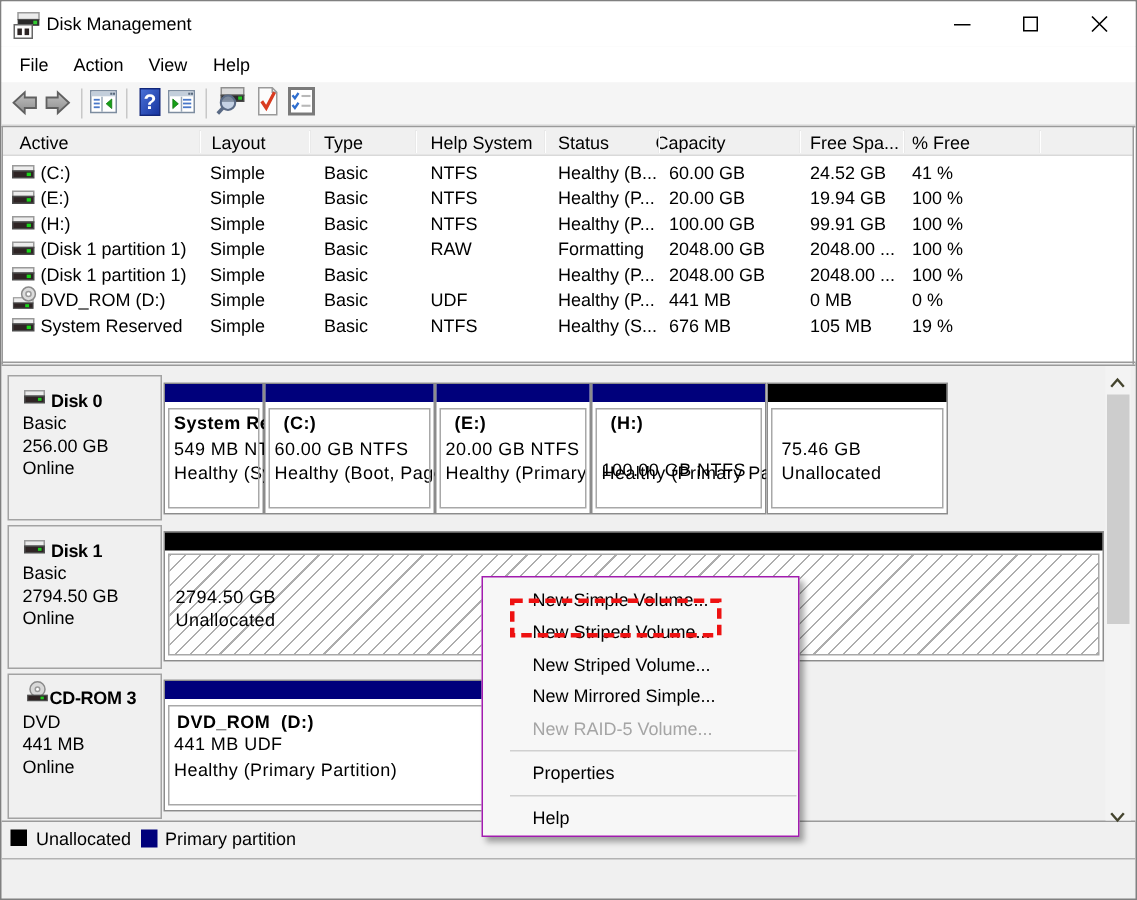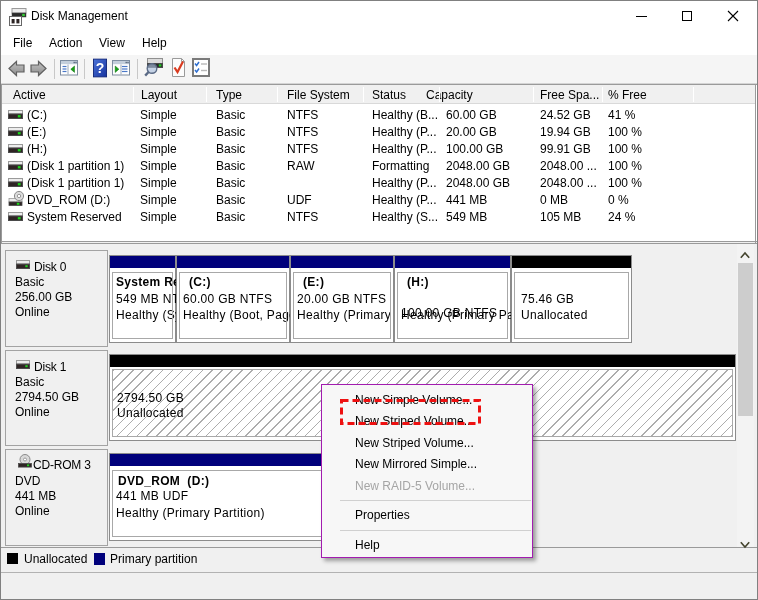--- a/index.html
+++ b/index.html
@@ -14,21 +14,21 @@
 .toolbar{left:1px;top:55px;width:756px;height:29px;background:#f5f5f5;border-bottom:1px solid #d4d4d4}
 .tsep{position:absolute;top:4px;width:1px;height:20px;background:#c8c8c8}
 .toppane{left:1px;top:84px;width:756px;height:158px;background:#fff;border-top:1px solid #9a9a9a;border-bottom:1px solid #9a9a9a}
 .hdr{left:0;top:0;width:754px;height:19px;background:#f0f0f0;border-bottom:1px solid #d9d9d9}
 .hdr span{position:absolute;top:3px;font-size:12px}
 .hsep{position:absolute;top:2px;width:1px;height:15px;background:#b5b5b5;border-right:1px solid #fff}
 .row span{position:absolute;font-size:12px;white-space:nowrap}
 .botpane{left:1px;top:243px;width:756px;height:305px;background:#f0f0f0;border-top:1px solid #9a9a9a;border-bottom:1px solid #9a9a9a}
 .dlabel{background:#f0f0f0;border:1px solid #a3a3a3;width:103px;left:5px}
 .dlabel div{position:absolute;left:9px;font-size:12px;white-space:nowrap}
-.dlabel .dt{font-weight:normal;font-size:12px;letter-spacing:-0.2px}
+.dlabel .dt{font-weight:bold;font-size:12px;letter-spacing:-0.2px}
 .cell{border:1px solid #8c8c8c;background:#fff}
 .cellbar{position:absolute;left:0;top:0;right:0;height:12px;background:#00007b}
 .cellin{position:absolute;left:2px;right:2px;top:16px;bottom:3px;border:1px solid #a8a8a8}
 .cell div.t{position:absolute;left:6px;font-size:12px;letter-spacing:0.3px;white-space:nowrap;overflow:hidden}
 .hatch{background:#fff;background-image:repeating-linear-gradient(135deg,#adadad 0,#adadad 1px,transparent 1px,transparent 7px)}
 .menu{left:321px;top:384px;width:212px;height:174px;background:#f7f7f7;border:1px solid #a21caf;box-shadow:3px 3px 4px rgba(0,0,0,0.35)}
 .menu span{position:absolute;left:33px;font-size:12px;white-space:nowrap}
 .msep{position:absolute;left:18px;right:1px;height:1px;background:#d0d0d0}
 svg{position:absolute;overflow:visible}
 </style>
@@ -133,23 +133,23 @@
   <path d="M3,12 L4.6,14 L7,10.5" fill="none" stroke="#2f6fd0" stroke-width="1.5"></path>
   <line x1="9" y1="6" x2="15" y2="6" stroke="#b8b8b8" stroke-width="1.4"></line>
   <line x1="9" y1="12.5" x2="15" y2="12.5" stroke="#b8b8b8" stroke-width="1.4"></line>
 </svg>
 
 <div class="a toppane">
   <div class="a hdr">
     <span style="left:12px">Active</span>
     <span style="left:140px">Layout</span>
     <span style="left:215px">Type</span>
-    <span style="left:286px">File System</span>
+    <span style="left:286px">Help System</span>
     <span style="left:371px">Status</span>
-    <span style="left:425px">Capacity</span>
+    <span style="left:436px">Capacity</span>
     <span style="left:539px">Free Spa...</span>
     <span style="left:607px">% Free</span>
     <div class="hsep" style="left:132px"></div>
     <div class="hsep" style="left:205px"></div>
     <div class="hsep" style="left:276px"></div>
     <div class="hsep" style="left:362px"></div>
     <div class="hsep" style="left:438px"></div>
     <div class="hsep" style="left:532px"></div>
     <div class="hsep" style="left:601px"></div>
     <div class="hsep" style="left:692px"></div>
@@ -212,23 +212,23 @@
       <span style="left:445px;top:2px">441 MB</span>
       <span style="left:539px;top:2px">0 MB</span>
       <span style="left:607px;top:2px">0 %</span>
   </div>
   <div class="row a" style="left:0;top:123px;width:754px;height:17px">
     <span style="left:26px;top:2px">System Reserved</span>
       <span style="left:139px;top:2px">Simple</span>
       <span style="left:215px;top:2px">Basic</span>
       <span style="left:286px;top:2px">NTFS</span>
       <span style="left:371px;top:2px">Healthy (S...</span>
-      <span style="left:445px;top:2px">549 MB</span>
+      <span style="left:445px;top:2px">676 MB</span>
       <span style="left:539px;top:2px">105 MB</span>
-      <span style="left:607px;top:2px">24 %</span>
+      <span style="left:607px;top:2px">19 %</span>
   </div>
   <svg class="a" style="left:7px;top:24.5px" width="15" height="9" viewBox="0 0 15 9">
       <rect x="0.5" y="0.5" width="14" height="3.5" fill="#ededed" stroke="#9a9a9a"></rect>
       <rect x="0.5" y="4" width="14" height="4.5" fill="#2e2424" stroke="#4a4a4a"></rect>
       <rect x="9.8" y="5.1" width="2.8" height="2.3" fill="#19d419"></rect>
     </svg>
   <svg class="a" style="left:7px;top:41.5px" width="15" height="9" viewBox="0 0 15 9">
       <rect x="0.5" y="0.5" width="14" height="3.5" fill="#ededed" stroke="#9a9a9a"></rect>
       <rect x="0.5" y="4" width="14" height="4.5" fill="#2e2424" stroke="#4a4a4a"></rect>
       <rect x="9.8" y="5.1" width="2.8" height="2.3" fill="#19d419"></rect>

